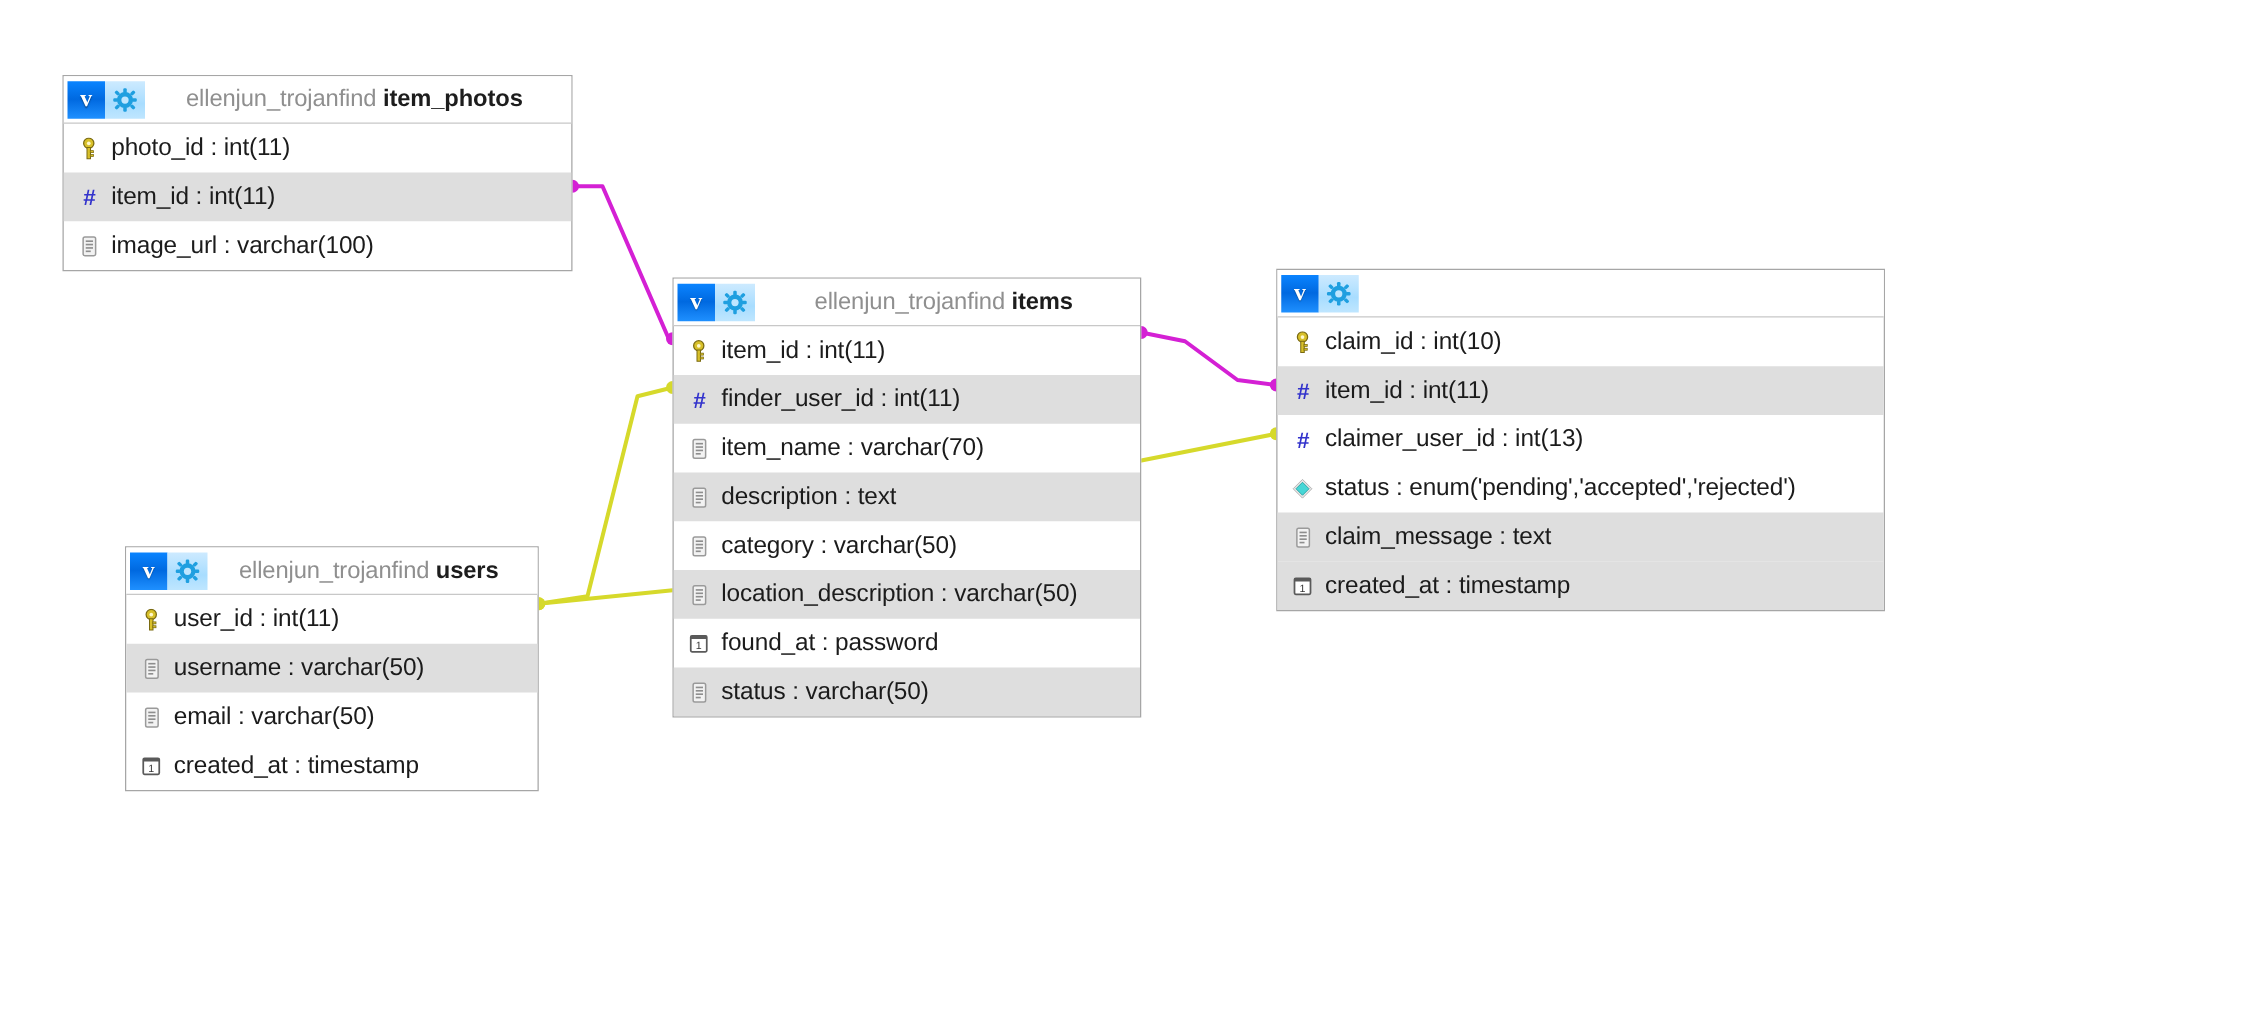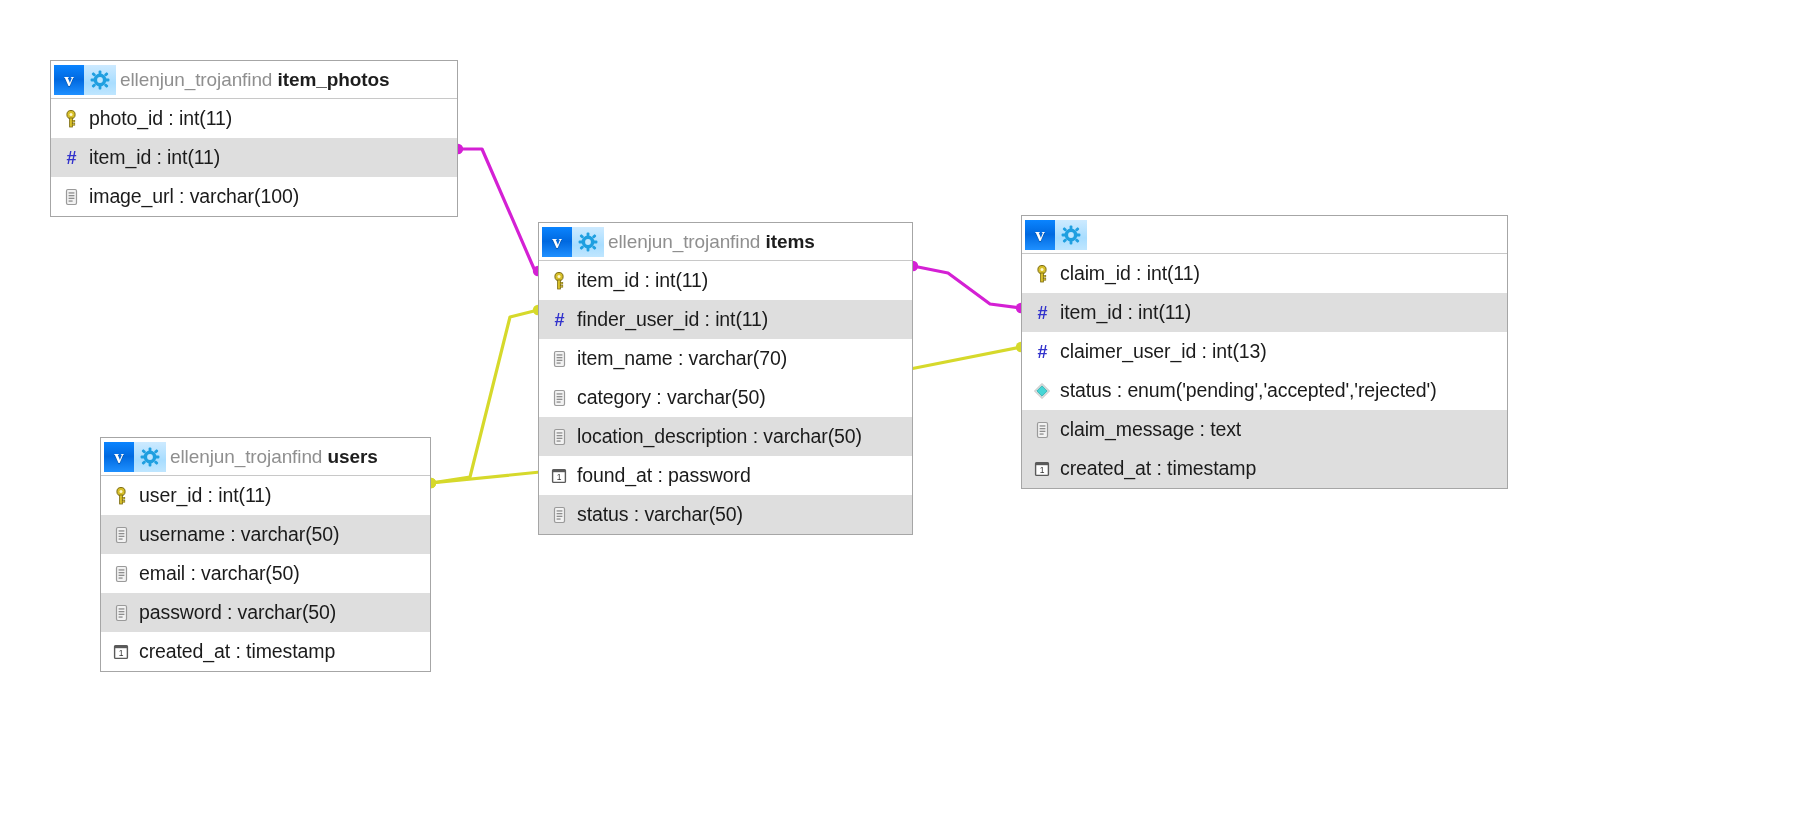--- a/index.html
+++ b/index.html
@@ -40,21 +40,21 @@
     text-shadow:0 1px 1px rgba(0,0,0,.35);
   }
   .hdr-gear{
     width:32px;height:30px;margin:3px 0;
     background:linear-gradient(180deg,#cdeaff 0%,#a8ddff 60%,#bfe6ff 100%);
     display:flex;align-items:center;justify-content:center;
     flex:0 0 auto;
   }
   .hdr-title{
     flex:1 1 auto;
-    text-align:left;
+    text-align:center;
     font-size:19px;
     color:#8f8f8f;
     white-space:nowrap;
     padding-left:4px;
     letter-spacing:-0.1px;
   }
   .hdr-title b{color:#1d1d1d;font-weight:bold;}
 
   .col-row{
     display:flex;align-items:center;
@@ -194,20 +194,32 @@
           <svg width="15" height="18" viewBox="0 0 15 18">
             <rect x="2.5" y="1.5" width="10" height="15" rx="1.4" fill="#f2f2f2" stroke="#9a9a9a" stroke-width="1.2"></rect>
             <rect x="4.6" y="4.3" width="5.8" height="1.3" fill="#8e8e8e"></rect>
             <rect x="4.6" y="7.0" width="5.8" height="1.3" fill="#8e8e8e"></rect>
             <rect x="4.6" y="9.7" width="5.8" height="1.3" fill="#8e8e8e"></rect>
             <rect x="4.6" y="12.4" width="4.0" height="1.3" fill="#8e8e8e"></rect>
           </svg>
         </span>
         <span class="col-label">item_name : varchar(70)</span>
       </div>
+      <div class="col-row alt">
+        <span class="col-icon">
+          <svg width="15" height="18" viewBox="0 0 15 18">
+            <rect x="2.5" y="1.5" width="10" height="15" rx="1.4" fill="#f2f2f2" stroke="#9a9a9a" stroke-width="1.2"></rect>
+            <rect x="4.6" y="4.3" width="5.8" height="1.3" fill="#8e8e8e"></rect>
+            <rect x="4.6" y="7.0" width="5.8" height="1.3" fill="#8e8e8e"></rect>
+            <rect x="4.6" y="9.7" width="5.8" height="1.3" fill="#8e8e8e"></rect>
+            <rect x="4.6" y="12.4" width="4.0" height="1.3" fill="#8e8e8e"></rect>
+          </svg>
+        </span>
+        <span class="col-label">description : text</span>
+      </div>
       <div class="col-row">
         <span class="col-icon">
           <svg width="15" height="18" viewBox="0 0 15 18">
             <rect x="2.5" y="1.5" width="10" height="15" rx="1.4" fill="#f2f2f2" stroke="#9a9a9a" stroke-width="1.2"></rect>
             <rect x="4.6" y="4.3" width="5.8" height="1.3" fill="#8e8e8e"></rect>
             <rect x="4.6" y="7.0" width="5.8" height="1.3" fill="#8e8e8e"></rect>
             <rect x="4.6" y="9.7" width="5.8" height="1.3" fill="#8e8e8e"></rect>
             <rect x="4.6" y="12.4" width="4.0" height="1.3" fill="#8e8e8e"></rect>
           </svg>
         </span>
@@ -271,21 +283,21 @@
       <div class="col-row">
         <span class="col-icon">
           <svg width="16" height="18" viewBox="0 0 16 18">
             <circle cx="8" cy="4.6" r="4.1" fill="#d8c02a" stroke="#7a6a10" stroke-width="1"></circle>
             <circle cx="8" cy="4.6" r="1.5" fill="#fff8cc"></circle>
             <rect x="6.6" y="8" width="2.8" height="9" fill="#d8c02a" stroke="#7a6a10" stroke-width="0.8"></rect>
             <rect x="9.2" y="10.5" width="2.6" height="1.6" fill="#d8c02a" stroke="#7a6a10" stroke-width="0.6"></rect>
             <rect x="9.2" y="13.6" width="2.6" height="1.6" fill="#d8c02a" stroke="#7a6a10" stroke-width="0.6"></rect>
           </svg>
         </span>
-        <span class="col-label">claim_id : int(11)</span>
+        <span class="col-label">claim_id : int(10)</span>
       </div>
       <div class="col-row alt">
         <span class="col-icon">
           <svg width="17" height="18" viewBox="0 0 17 18">
             <text x="8.5" y="15" text-anchor="middle" font-family="Liberation Sans, sans-serif" font-size="18" font-weight="bold" fill="#3333cc">#</text>
           </svg>
         </span>
         <span class="col-label">item_id : int(11)</span>
       </div>
       <div class="col-row">
@@ -378,32 +390,20 @@
           <svg width="15" height="18" viewBox="0 0 15 18">
             <rect x="2.5" y="1.5" width="10" height="15" rx="1.4" fill="#f2f2f2" stroke="#9a9a9a" stroke-width="1.2"></rect>
             <rect x="4.6" y="4.3" width="5.8" height="1.3" fill="#8e8e8e"></rect>
             <rect x="4.6" y="7.0" width="5.8" height="1.3" fill="#8e8e8e"></rect>
             <rect x="4.6" y="9.7" width="5.8" height="1.3" fill="#8e8e8e"></rect>
             <rect x="4.6" y="12.4" width="4.0" height="1.3" fill="#8e8e8e"></rect>
           </svg>
         </span>
         <span class="col-label">email : varchar(50)</span>
       </div>
-      <div class="col-row alt">
-        <span class="col-icon">
-          <svg width="15" height="18" viewBox="0 0 15 18">
-            <rect x="2.5" y="1.5" width="10" height="15" rx="1.4" fill="#f2f2f2" stroke="#9a9a9a" stroke-width="1.2"></rect>
-            <rect x="4.6" y="4.3" width="5.8" height="1.3" fill="#8e8e8e"></rect>
-            <rect x="4.6" y="7.0" width="5.8" height="1.3" fill="#8e8e8e"></rect>
-            <rect x="4.6" y="9.7" width="5.8" height="1.3" fill="#8e8e8e"></rect>
-            <rect x="4.6" y="12.4" width="4.0" height="1.3" fill="#8e8e8e"></rect>
-          </svg>
-        </span>
-        <span class="col-label">password : varchar(50)</span>
-      </div>
       <div class="col-row">
         <span class="col-icon">
           <svg width="16" height="16" viewBox="0 0 16 16">
             <rect x="1.6" y="1.6" width="12.8" height="12.8" rx="1" fill="#ffffff" stroke="#5a5a5a" stroke-width="1.4"></rect>
             <rect x="1.6" y="1.6" width="12.8" height="2.6" fill="#5a5a5a"></rect>
             <text x="8" y="12.4" text-anchor="middle" font-family="Liberation Sans, sans-serif" font-size="8.5" fill="#333">1</text>
           </svg>
         </span>
         <span class="col-label">created_at : timestamp</span>
       </div>

